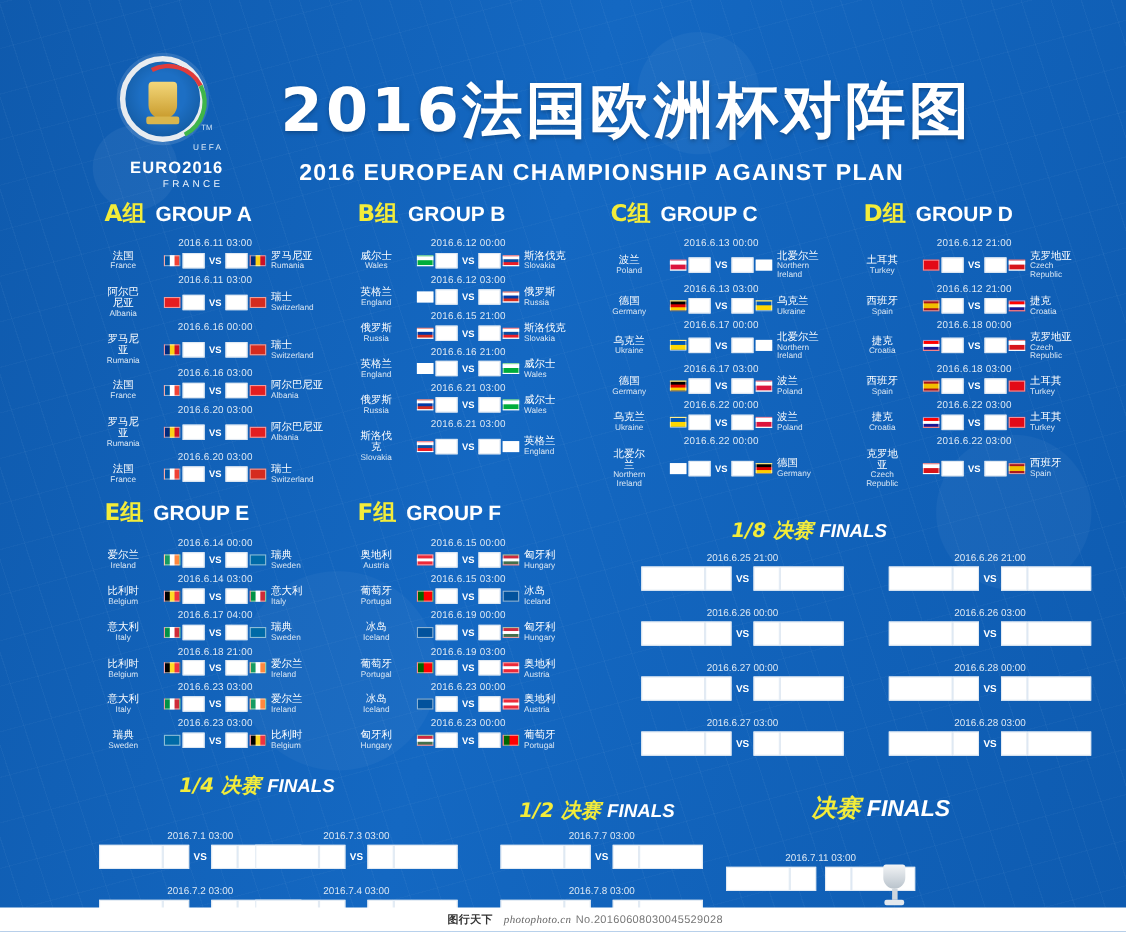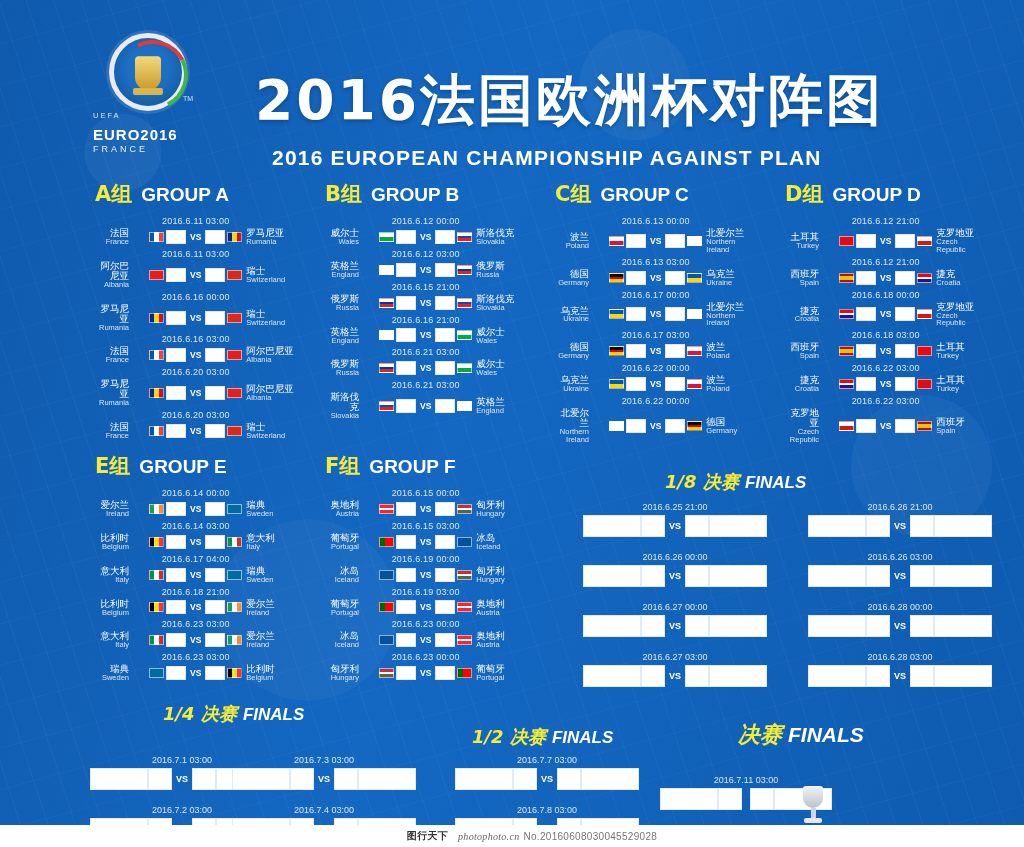--- a/index.html
+++ b/index.html
@@ -28,21 +28,21 @@
     background-image:
       repeating-linear-gradient(72deg, rgba(255,255,255,0.035) 0 1px, transparent 1px 26px),
       repeating-linear-gradient(-15deg, rgba(255,255,255,0.022) 0 1px, transparent 1px 40px);
     pointer-events:none;
   }
   .wrap { position:relative; width:100%; height:100%; }
 
   
   .header { position:absolute; top:18px; left:0; width:100%; height:150px; }
   .logo {
-    position:absolute; left:93px; top:15px; width:110px; text-align:left;
+    position:absolute; left:93px; top:33px; width:110px; text-align:right;
   }
   .logo-ring {
     width:78px; height:78px; margin:0 auto;
     border-radius:50%;
     border:5px solid #e8ecf0;
     background:radial-gradient(circle at 50% 45%, #1d6fc4 0 40%, #0f5191 100%);
     position:relative;
     box-shadow:0 0 0 3px rgba(255,255,255,0.12);
   }
   .logo-ring:before{
@@ -92,21 +92,21 @@
   .group-head .en {
     font-size:19px; font-weight:bold; color:#ffffff; margin-left:9px;
   }
   .match { margin-bottom:3px; }
   .mdate {
     font-size:9px; color:#dbe7f3; text-align:center; letter-spacing:0.2px;
     margin-bottom:2px; font-family:"Liberation Sans",sans-serif;
   }
   .mrow { display:flex; align-items:center; justify-content:center; }
   .team { width:54px; line-height:1.05; }
-  .team.left { text-align:right; padding-right:20px; }
+  .team.left { text-align:center; padding-right:20px; }
   .team.right { text-align:left; padding-left:4px; }
   .team .cn { font-size:9.5px; color:#ffffff; display:block; font-family:"DejaVu Sans","Liberation Sans",sans-serif;}
   .team .en { font-size:7.5px; color:#d7e5f3; display:block; }
   .flag {
     width:15px; height:10px; display:inline-block;
     border:1px solid rgba(255,255,255,0.55);
     vertical-align:middle;
     background-size:cover;
   }
   .box {

